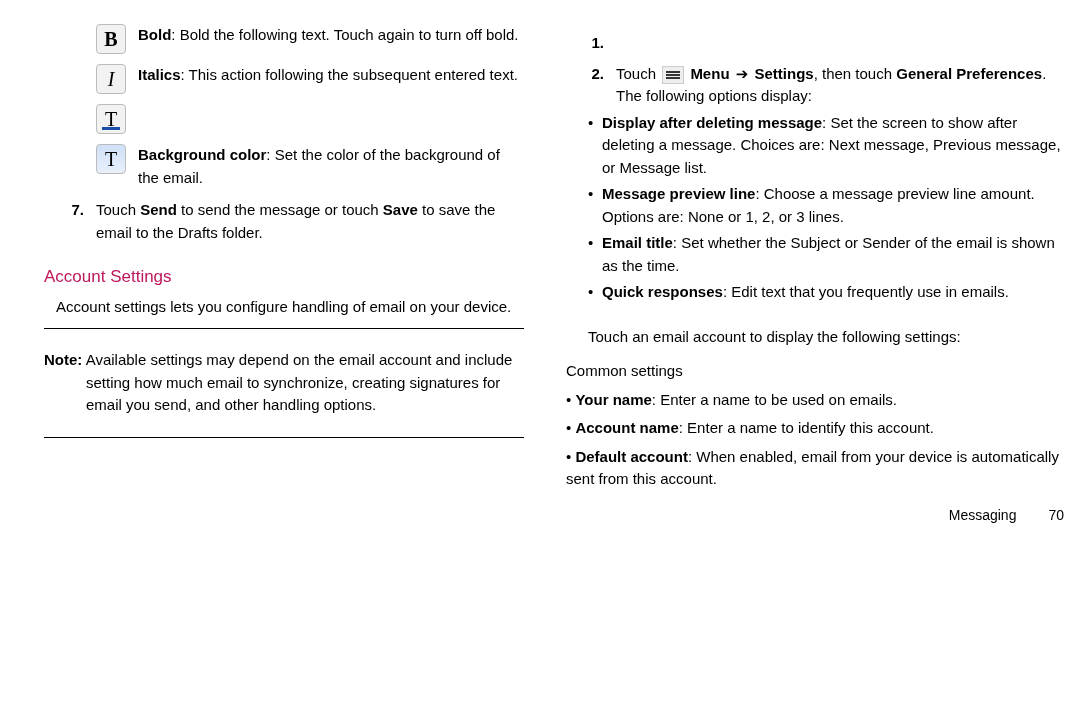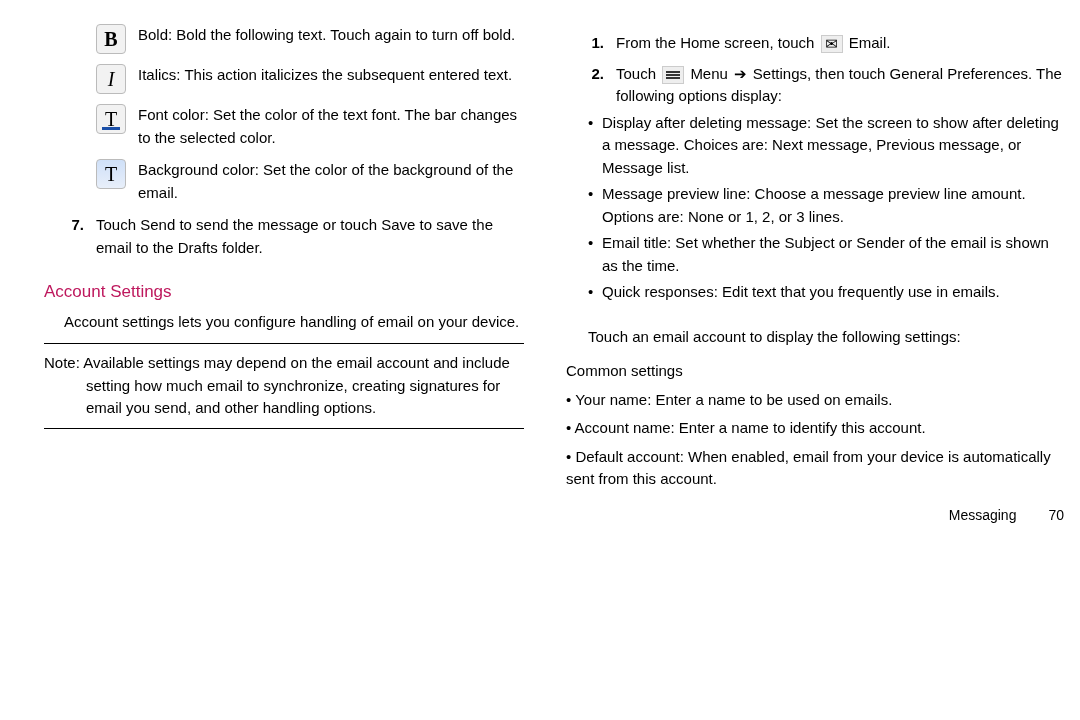--- a/index.html
+++ b/index.html
@@ -57,21 +57,21 @@
       right: 5px;
       height: 3px;
       background: #1a4fa8;
     }
     .bg-icon {
       background: linear-gradient(#cfe0f8, #e8effa) !important;
     }
     .icon-text {
       flex: 1;
     }
-    .b { font-weight: normal; }
+    .b { font-weight: bold; }
     .num-row {
       display: flex;
       align-items: flex-start;
       margin-top: 8px;
       margin-bottom: 4px;
     }
     .num {
       flex: 0 0 40px;
       text-align: right;
       font-weight: bold;
@@ -86,21 +86,21 @@
       margin-top: 20px;
       margin-bottom: 6px;
     }
     .plain {
       margin-left: 0;
       margin-bottom: 6px;
     }
     .note-block {
       border-top: 1px solid #000;
       border-bottom: 1px solid #000;
-      padding: 8px 0;
+      padding: 20px 0;
       margin-top: 10px;
     }
     .note-indent {
       display: block;
       padding-left: 42px;
       text-indent: -42px;
     }
     .bullet-row {
       display: flex;
       margin-left: 24px;
@@ -192,68 +192,60 @@
     <div class="icon-row">
       <div class="icon bold-icon">B</div>
       <div class="icon-text">
         <span class="b">Bold</span><span>: Bold the following text. Touch again to turn off bold.</span>
       </div>
     </div>
 
     <div class="icon-row">
       <div class="icon italic-icon">I</div>
       <div class="icon-text">
-        <span class="b">Italics</span><span>: This action italicizes the subsequent entered text.</span>
+        <span class="b">Italics</span><span>: This action following the subsequent entered text.</span>
       </div>
     </div>
 
     <div class="icon-row">
       <div class="icon fc-icon">
         <span class="t">T</span>
           <span class="underline"></span>
       </div>
-      <div class="icon-text">
-        <span class="b">Font color</span><span>: Set the color of the text font. The bar changes to the selected color.</span>
-      </div>
     </div>
 
     <div class="icon-row">
       <div class="icon bg-icon">T</div>
       <div class="icon-text">
         <span class="b">Background color</span><span>: Set the color of the background of the email.</span>
       </div>
     </div>
 
     <div class="num-row">
       <div class="num">7.</div>
       <div class="num-text">
         <span>Touch </span><span class="b">Send</span><span> to send the message or touch </span><span class="b">Save</span><span> to save the email to the Drafts folder.</span>
       </div>
     </div>
 
     <div class="sec-title">Account Settings</div>
-    <div class="plain" style="margin-left:20px;">Account settings lets you configure handling of email on your device.</div>
+    <div class="plain" style="margin-left:12px;">Account settings lets you configure handling of email on your device.</div>
 
     <div class="note-block">
       <span class="note-indent">
         <span class="b">Note:</span><span> Available settings may depend on the email account and include setting how much email to synchronize, creating signatures for email you send, and other handling options.</span>
       </span>
     </div>
 
   </div>
 
   <div class="col-right">
 
     <div class="num-row">
       <div class="num">1.</div>
-      <div class="num-text">
-        <span>From the Home screen, touch </span>
-        <span class="inline-icon">✉</span>
-        <span class="b">Email</span><span>.</span>
-      </div>
     </div>
 
     <div class="num-row">
       <div class="num">2.</div>
       <div class="num-text">
         <span>Touch </span>
         <span class="inline-icon">
           <span class="menu-lines">
               <span></span>
               <span></span>

